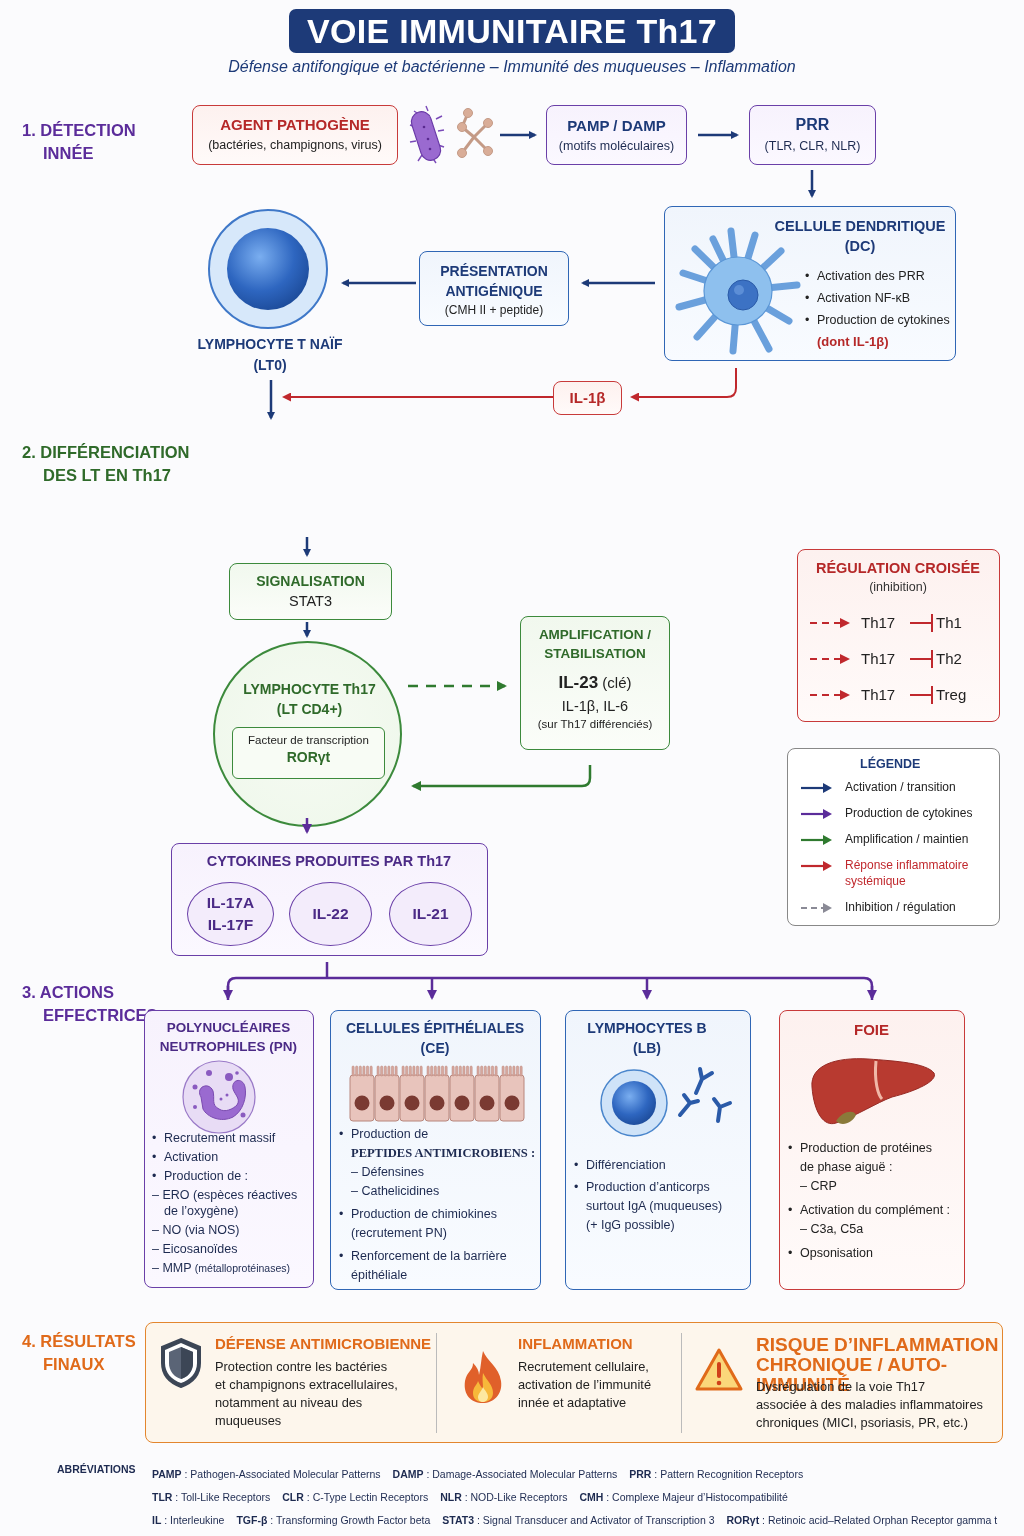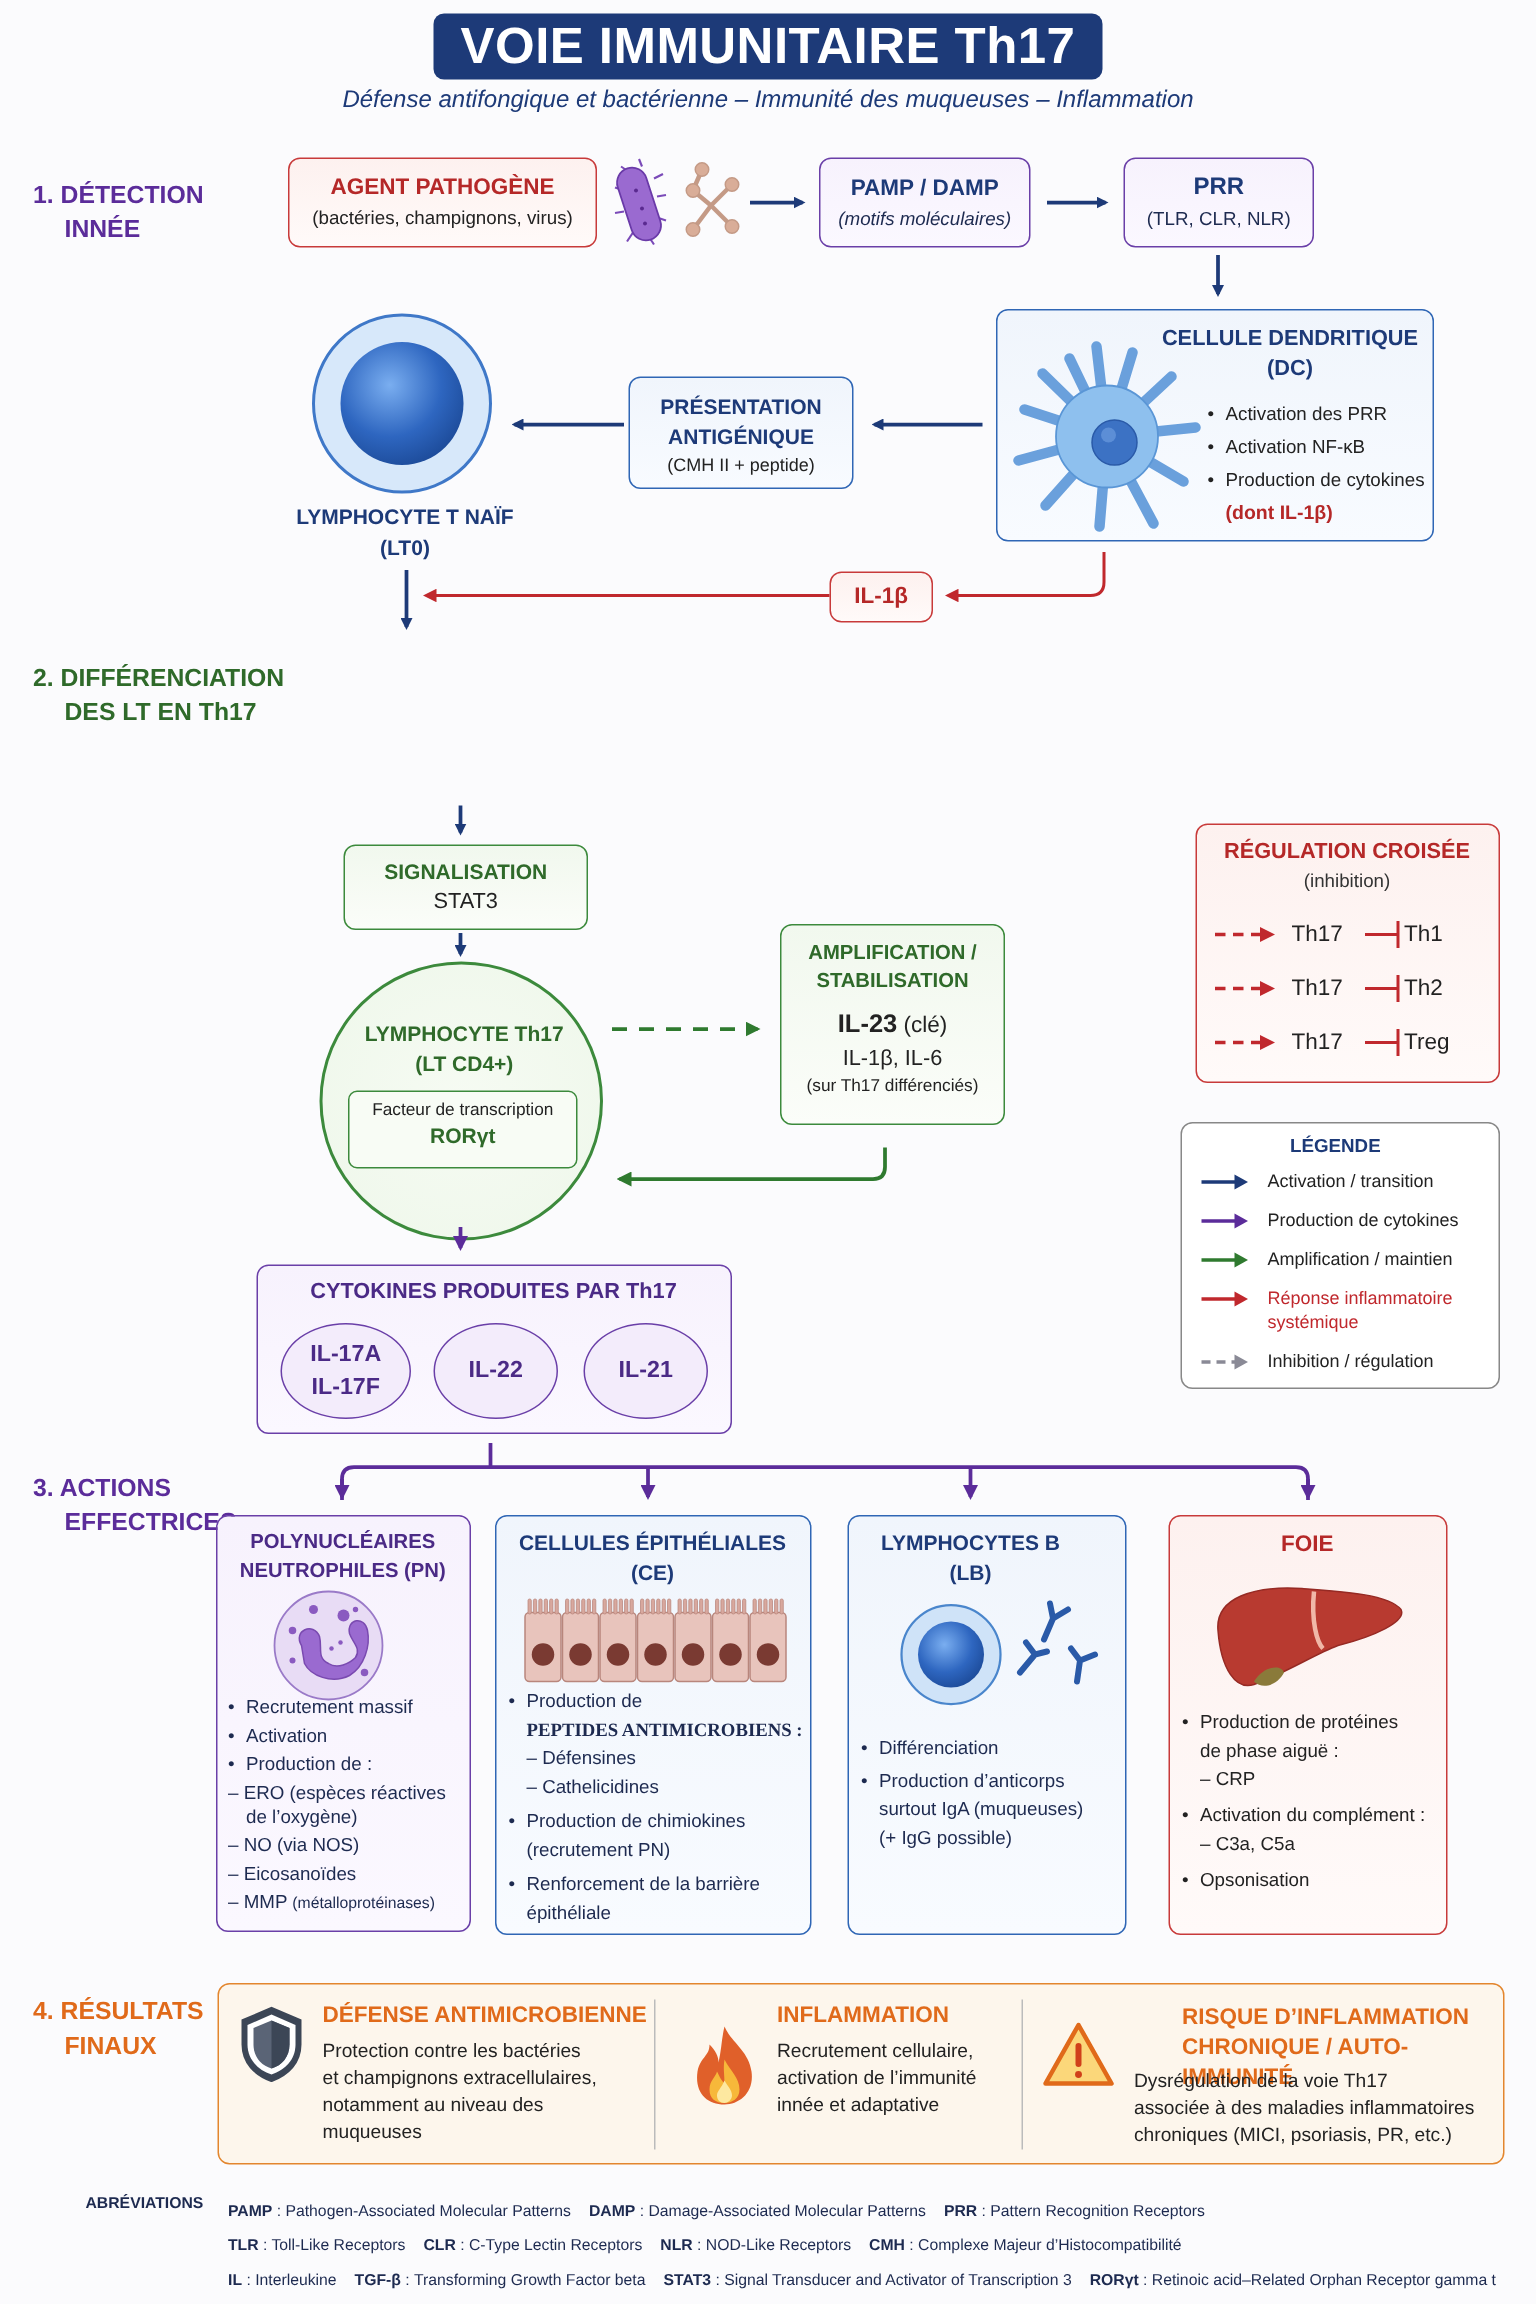--- a/index.html
+++ b/index.html
@@ -97,21 +97,21 @@
       <circle cx="60" cy="8" r="4.5" stroke-width="1"></circle>
         <circle cx="54" cy="22" r="4.5" stroke-width="1"></circle>
       <circle cx="80" cy="18" r="4.5" stroke-width="1"></circle>
         <circle cx="54" cy="48" r="4.5" stroke-width="1"></circle>
         <circle cx="80" cy="46" r="4.5" stroke-width="1"></circle>
     </g>
   </svg>
 
   <div class="box purple-box center" style="left:546px;top:105px;width:141px;height:60px;padding-top:11px;">
     <div class="h-navy" style="font-size:15px;">PAMP / DAMP</div>
-    <div class="small-dark" style="margin-top:5px;color:#1d2a50;font-style:italic;">(motifs moléculaires)</div>
+    <div class="small-dark" style="margin-top:5px;color:#1d2a50;">(motifs moléculaires)</div>
   </div>
 
   <div class="box purple-box center" style="left:749px;top:105px;width:127px;height:60px;padding-top:10px;">
     <div class="h-navy" style="font-size:16px;">PRR</div>
     <div class="small-dark" style="margin-top:5px;color:#1d2a50;">(TLR, CLR, NLR)</div>
   </div>
 
   <div class="box blue-box" style="left:664px;top:206px;width:292px;height:155px;">
     <svg class="abs" style="left:8px;top:20px;" width="130" height="128">
       <g fill="#7fb0e6" stroke="#4a86cc" stroke-width="1.2" stroke-linecap="round">
@@ -454,21 +454,21 @@
       <div>activation de l’immunité</div>
       <div>innée et adaptative</div>
     </div>
     <div class="abs" style="left:535px;top:10px;width:1px;height:100px;background:#bbb;"></div>
 
     <svg class="abs" style="left:548px;top:24px;" width="50" height="46">
       <path d="M25 3 L47 42 L3 42 Z" fill="#fbd77a" stroke="#e06a1a" stroke-width="3" stroke-linejoin="round"></path>
       <rect x="23" y="15" width="4" height="16" rx="2" fill="#d0401a"></rect>
       <circle cx="25" cy="36" r="2.3" fill="#d0401a"></circle>
     </svg>
-    <div class="abs h-orange" style="left:642px;top:12px;font-size:15px;line-height:20px;">
+    <div class="abs h-orange" style="left:610px;top:12px;font-size:19px;line-height:20px;">
       <div>RISQUE D’INFLAMMATION</div>
       <div>CHRONIQUE / AUTO-IMMUNITÉ</div>
     </div>
     <div class="abs txt" style="left:610px;top:55px;font-size:12.8px;line-height:18px;">
       <div>Dysrégulation de la voie Th17</div>
       <div>associée à des maladies inflammatoires</div>
       <div>chroniques (MICI, psoriasis, PR, etc.)</div>
     </div>
   </div>
 

